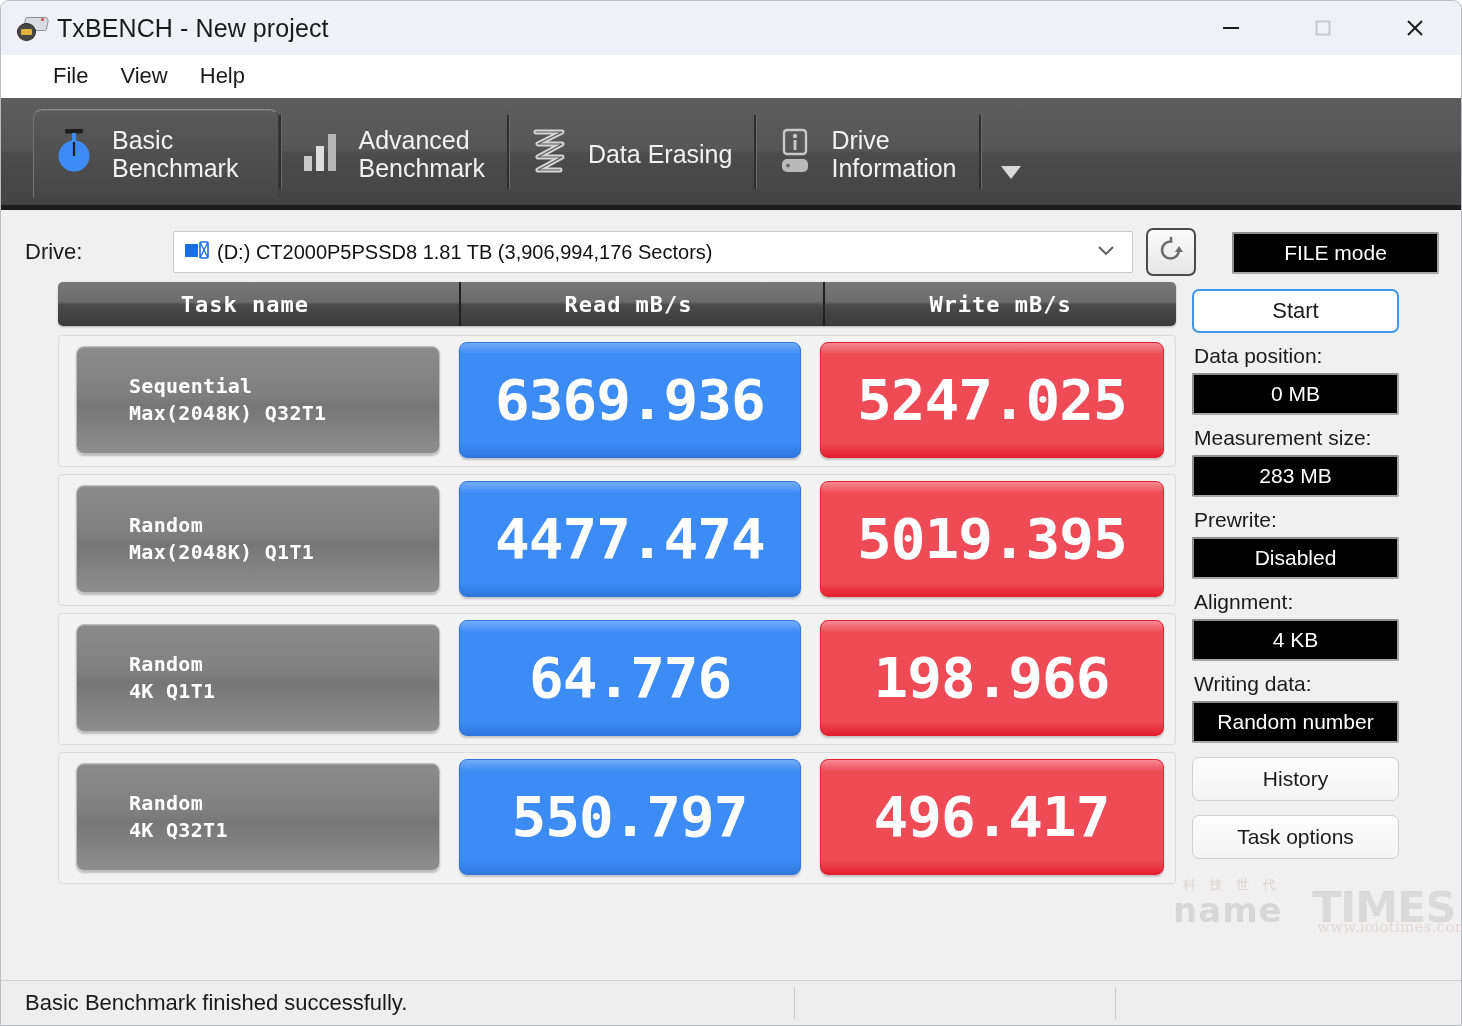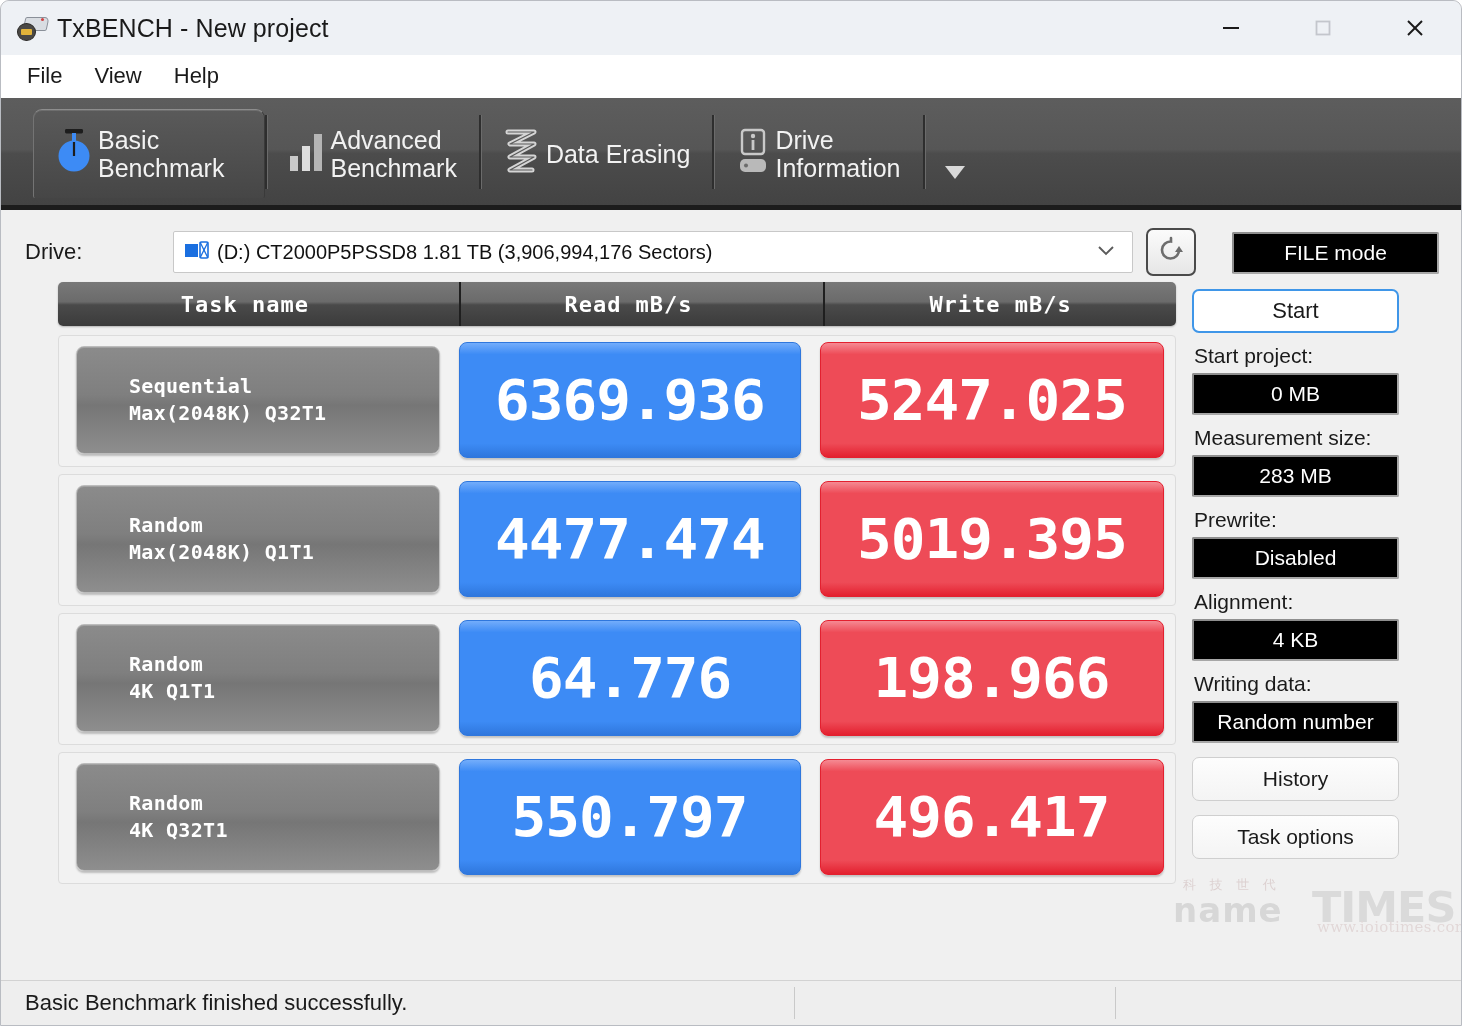--- a/index.html
+++ b/index.html
@@ -99,21 +99,21 @@
     cursor: default;
   }
   .wc svg { display: block; }
 
   
   .menubar {
     height: 42px;
     background: #ffffff;
     display: flex;
     align-items: center;
-    padding-left: 10px;
+    padding-left: 36px;
     flex: 0 0 auto;
     border-bottom: 1px solid #ffffff;
   }
   .menu-item {
     font-size: 22px;
     color: #1a1a1a;
     padding: 2px 16px;
     cursor: default;
     white-space: nowrap;
   }
@@ -126,21 +126,21 @@
     align-items: stretch;
     flex: 0 0 auto;
     border-bottom: 5px solid #1c1c1c;
     position: relative;
     padding-left: 26px;
     box-sizing: border-box;
   }
   .tab {
     display: flex;
     align-items: center;
-    gap: 2px;
+    gap: 16px;
     padding: 0 22px 0 18px;
     margin: 11px 0 7px 0;
     position: relative;
     cursor: default;
     color: #e8e8e8;
   }
   .tab.active {
     background: linear-gradient(180deg, #5a5a5a 0%, #4f4f4f 55%, #464646 100%);
     border-radius: 9px 9px 2px 2px;
     border-top: 1px solid #8d8d8d;
@@ -680,21 +680,21 @@
               <span class="val-text">496.417</span>
             </div>
           </div>
 
         </div>
       </div>
 
       <div class="sidepanel">
         <div class="btn-start">Start</div>
 
-        <div class="opt-label">Start project:</div>
+        <div class="opt-label">Data position:</div>
         <div class="opt-value">0 MB</div>
 
         <div class="opt-label">Measurement size:</div>
         <div class="opt-value">283 MB</div>
 
         <div class="opt-label">Prewrite:</div>
         <div class="opt-value">Disabled</div>
 
         <div class="opt-label">Alignment:</div>
         <div class="opt-value">4 KB</div>

